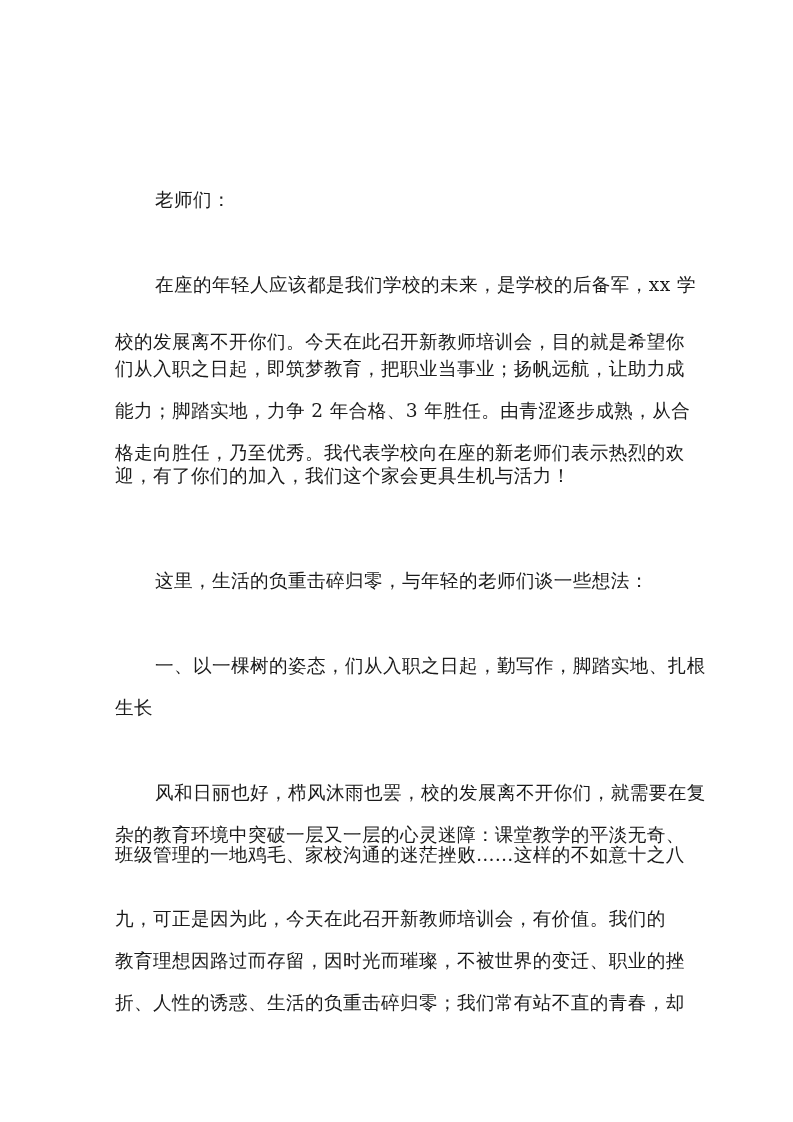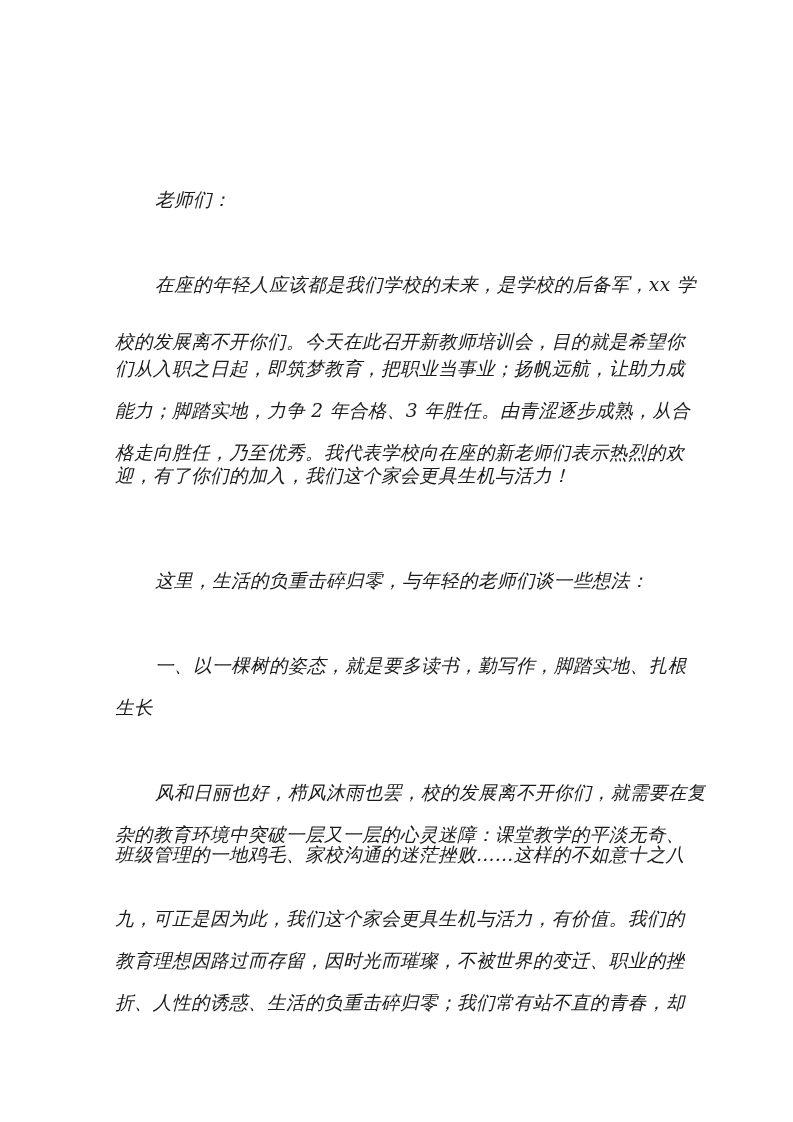--- a/index.html
+++ b/index.html
@@ -1,18 +1,18 @@
 <!DOCTYPE html>
 <html><head>
 <meta charset="utf-8">
 <style>
   html, body { margin: 0; padding: 0; background: #ffffff; }
   body { width: 793px; height: 1122px; position: relative; overflow: hidden;
          font-family: "DejaVu Serif", "Liberation Serif", serif; color: #1a1a1a; }
-  .page { position: absolute; left: 0; top: 0; width: 793px; height: 1122px; background: #fff; font-style: italic; }
+  .page { position: absolute; left: 0; top: 0; width: 793px; height: 1122px; background: #fff; }
   .line { position: absolute; left: 115px; width: 560px; font-size: 18.6px; line-height: 22px;
           white-space: nowrap; letter-spacing: 0.4px; }
   .indent { left: 155px; }
 </style>
 </head>
 <body>
 
 <div class="page">
   <div class="line indent" style="top:189px">老师们：</div>
 
@@ -23,25 +23,25 @@
     <div class="line" style="top:400px">能力；脚踏实地，力争 2 年合格、3 年胜任。由青涩逐步成熟，从合</div>
     <div class="line" style="top:442px">格走向胜任，乃至优秀。我代表学校向在座的新老师们表示热烈的欢</div>
     <div class="line" style="top:465px">迎，有了你们的加入，我们这个家会更具生机与活力！</div>
   </div>
 
   <div>
     <div class="line indent" style="top:570px">这里，生活的负重击碎归零，与年轻的老师们谈一些想法：</div>
   </div>
 
   <div>
-    <div class="line indent" style="top:655px">一、以一棵树的姿态，就是要多读书，勤写作，脚踏实地、扎根</div>
+    <div class="line indent" style="top:655px">一、以一棵树的姿态，们从入职之日起，勤写作，脚踏实地、扎根</div>
     <div class="line" style="top:697px">生长</div>
   </div>
 
   <div>
     <div class="line indent" style="top:782px">风和日丽也好，栉风沐雨也罢，校的发展离不开你们，就需要在复</div>
     <div class="line" style="top:824px">杂的教育环境中突破一层又一层的心灵迷障：课堂教学的平淡无奇、</div>
     <div class="line" style="top:844px">班级管理的一地鸡毛、家校沟通的迷茫挫败……这样的不如意十之八</div>
-    <div class="line" style="top:908px">九，可正是因为此，我们这个家会更具生机与活力，有价值。我们的</div>
+    <div class="line" style="top:908px">九，可正是因为此，今天在此召开新教师培训会，有价值。我们的</div>
     <div class="line" style="top:950px">教育理想因路过而存留，因时光而璀璨，不被世界的变迁、职业的挫</div>
     <div class="line" style="top:992px">折、人性的诱惑、生活的负重击碎归零；我们常有站不直的青春，却</div>
   </div>
 </div>
 
 </body></html>

